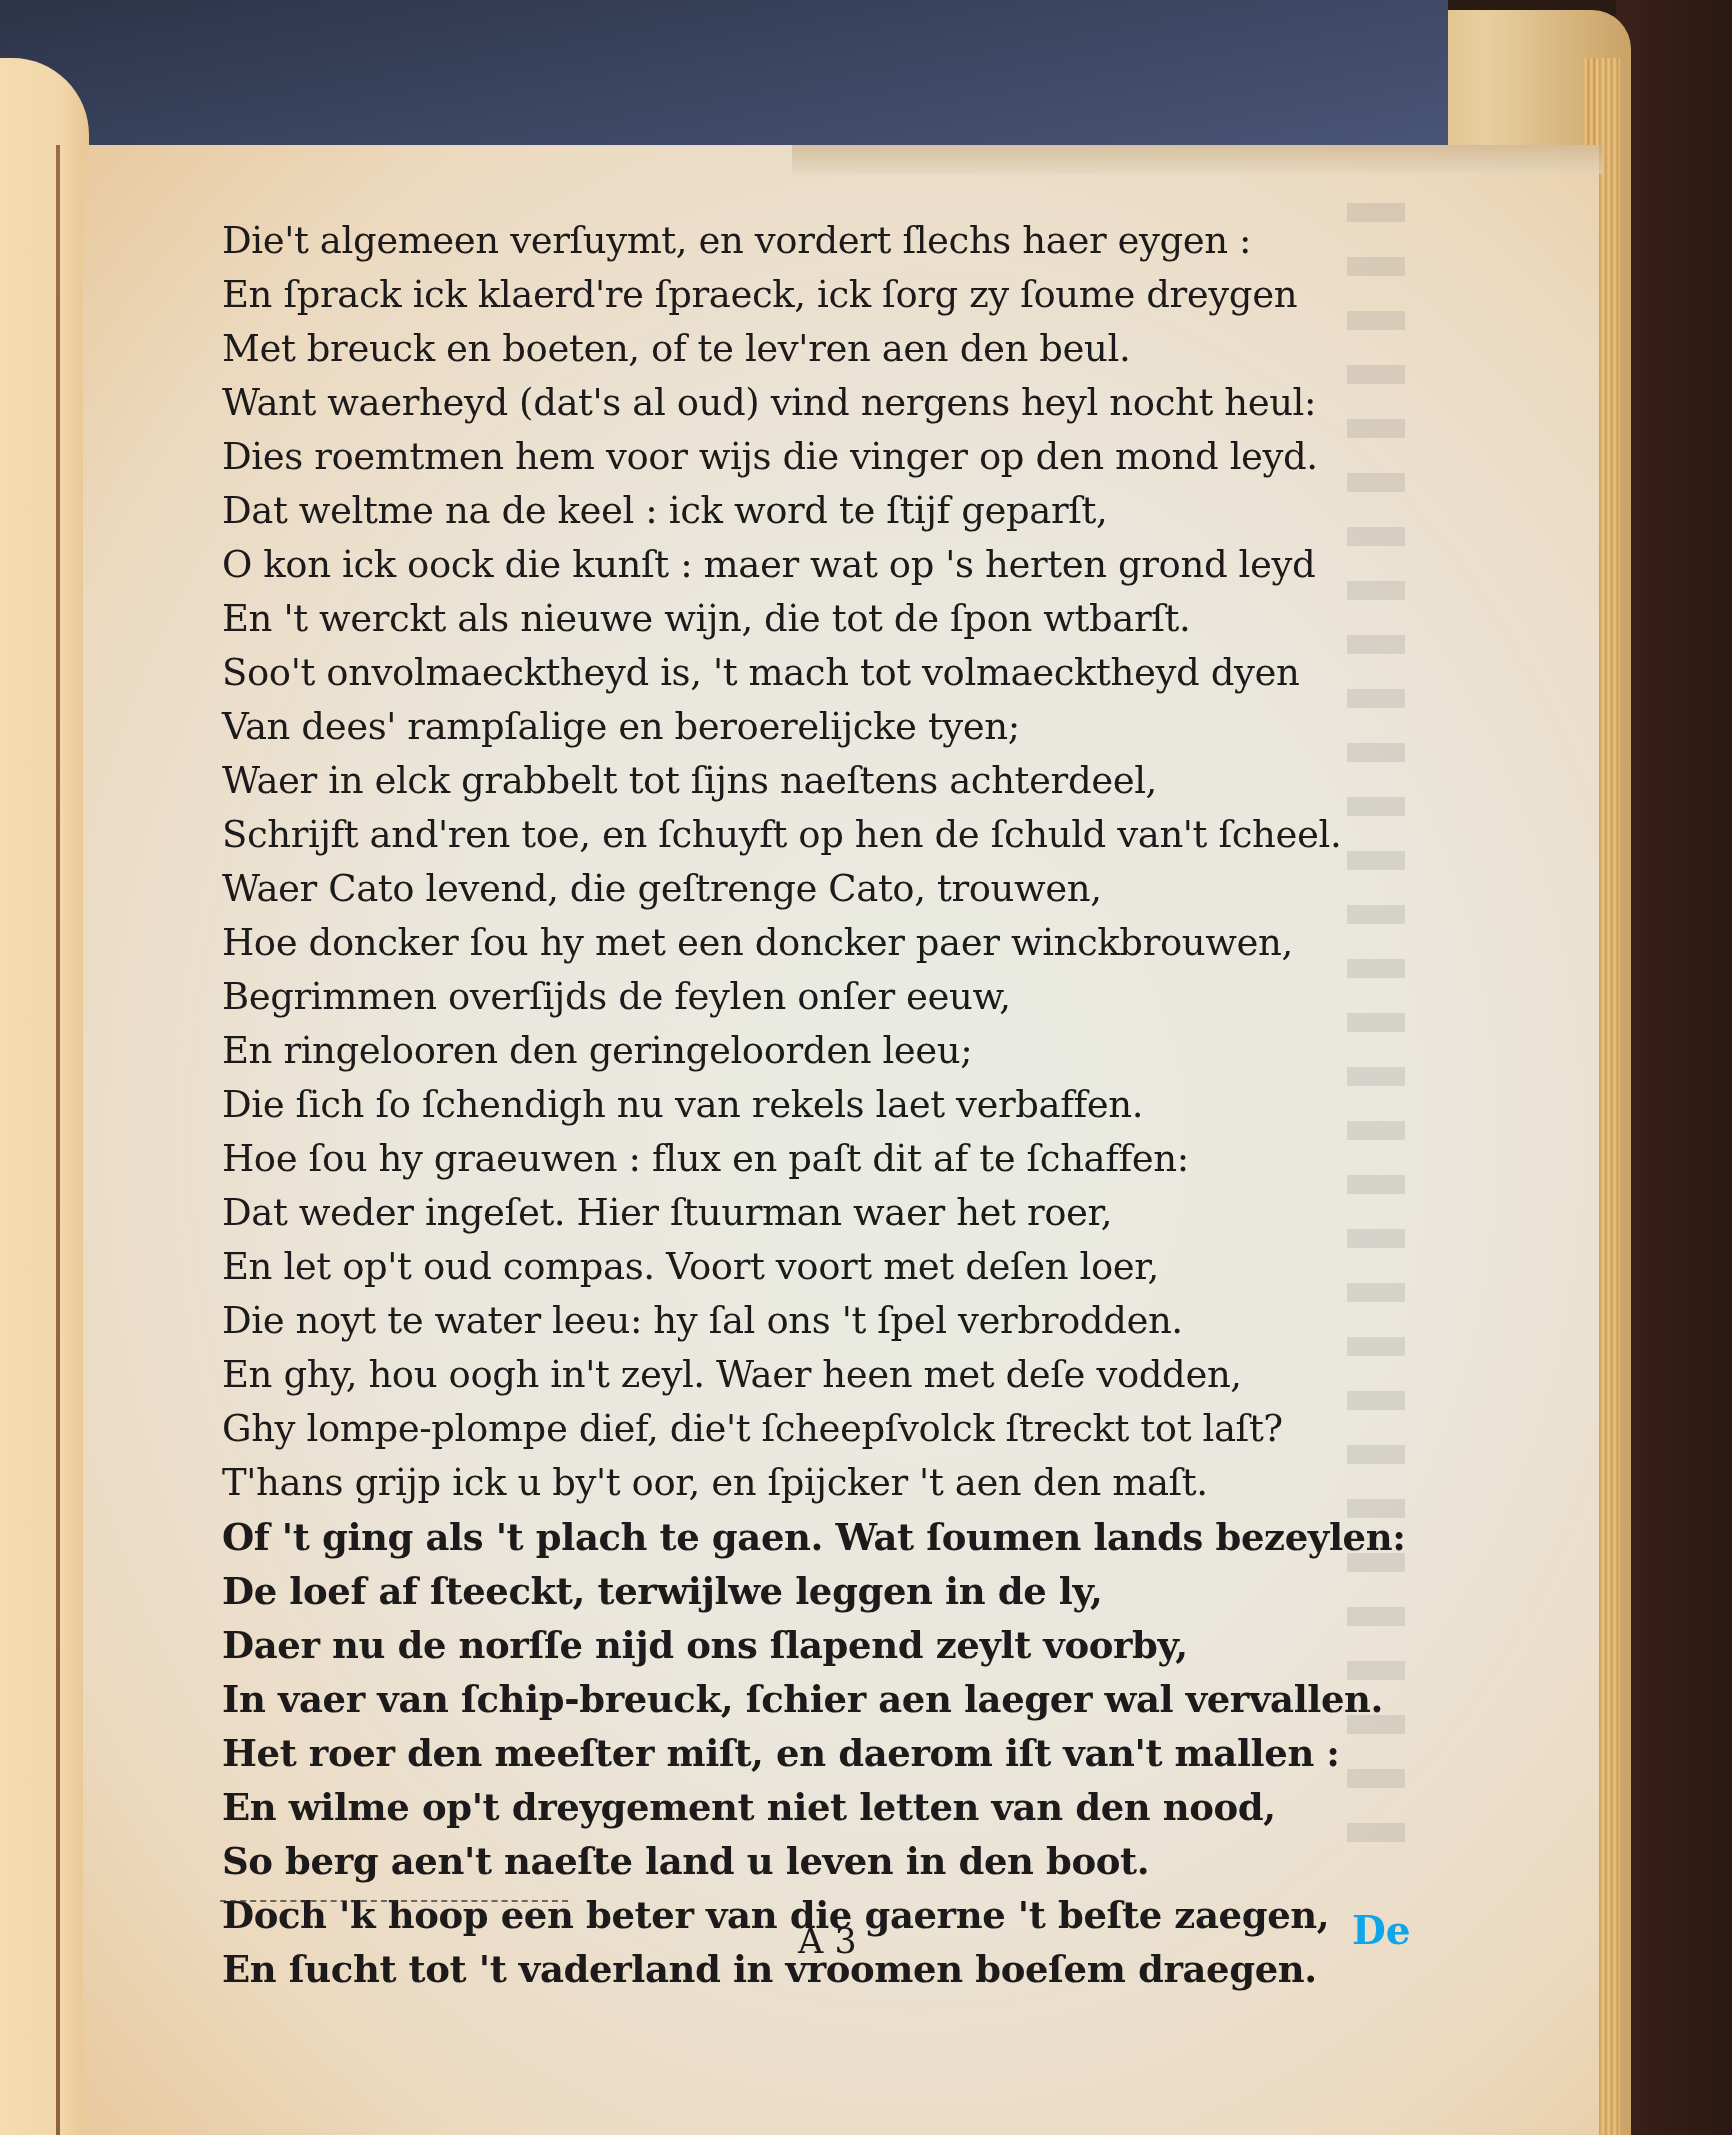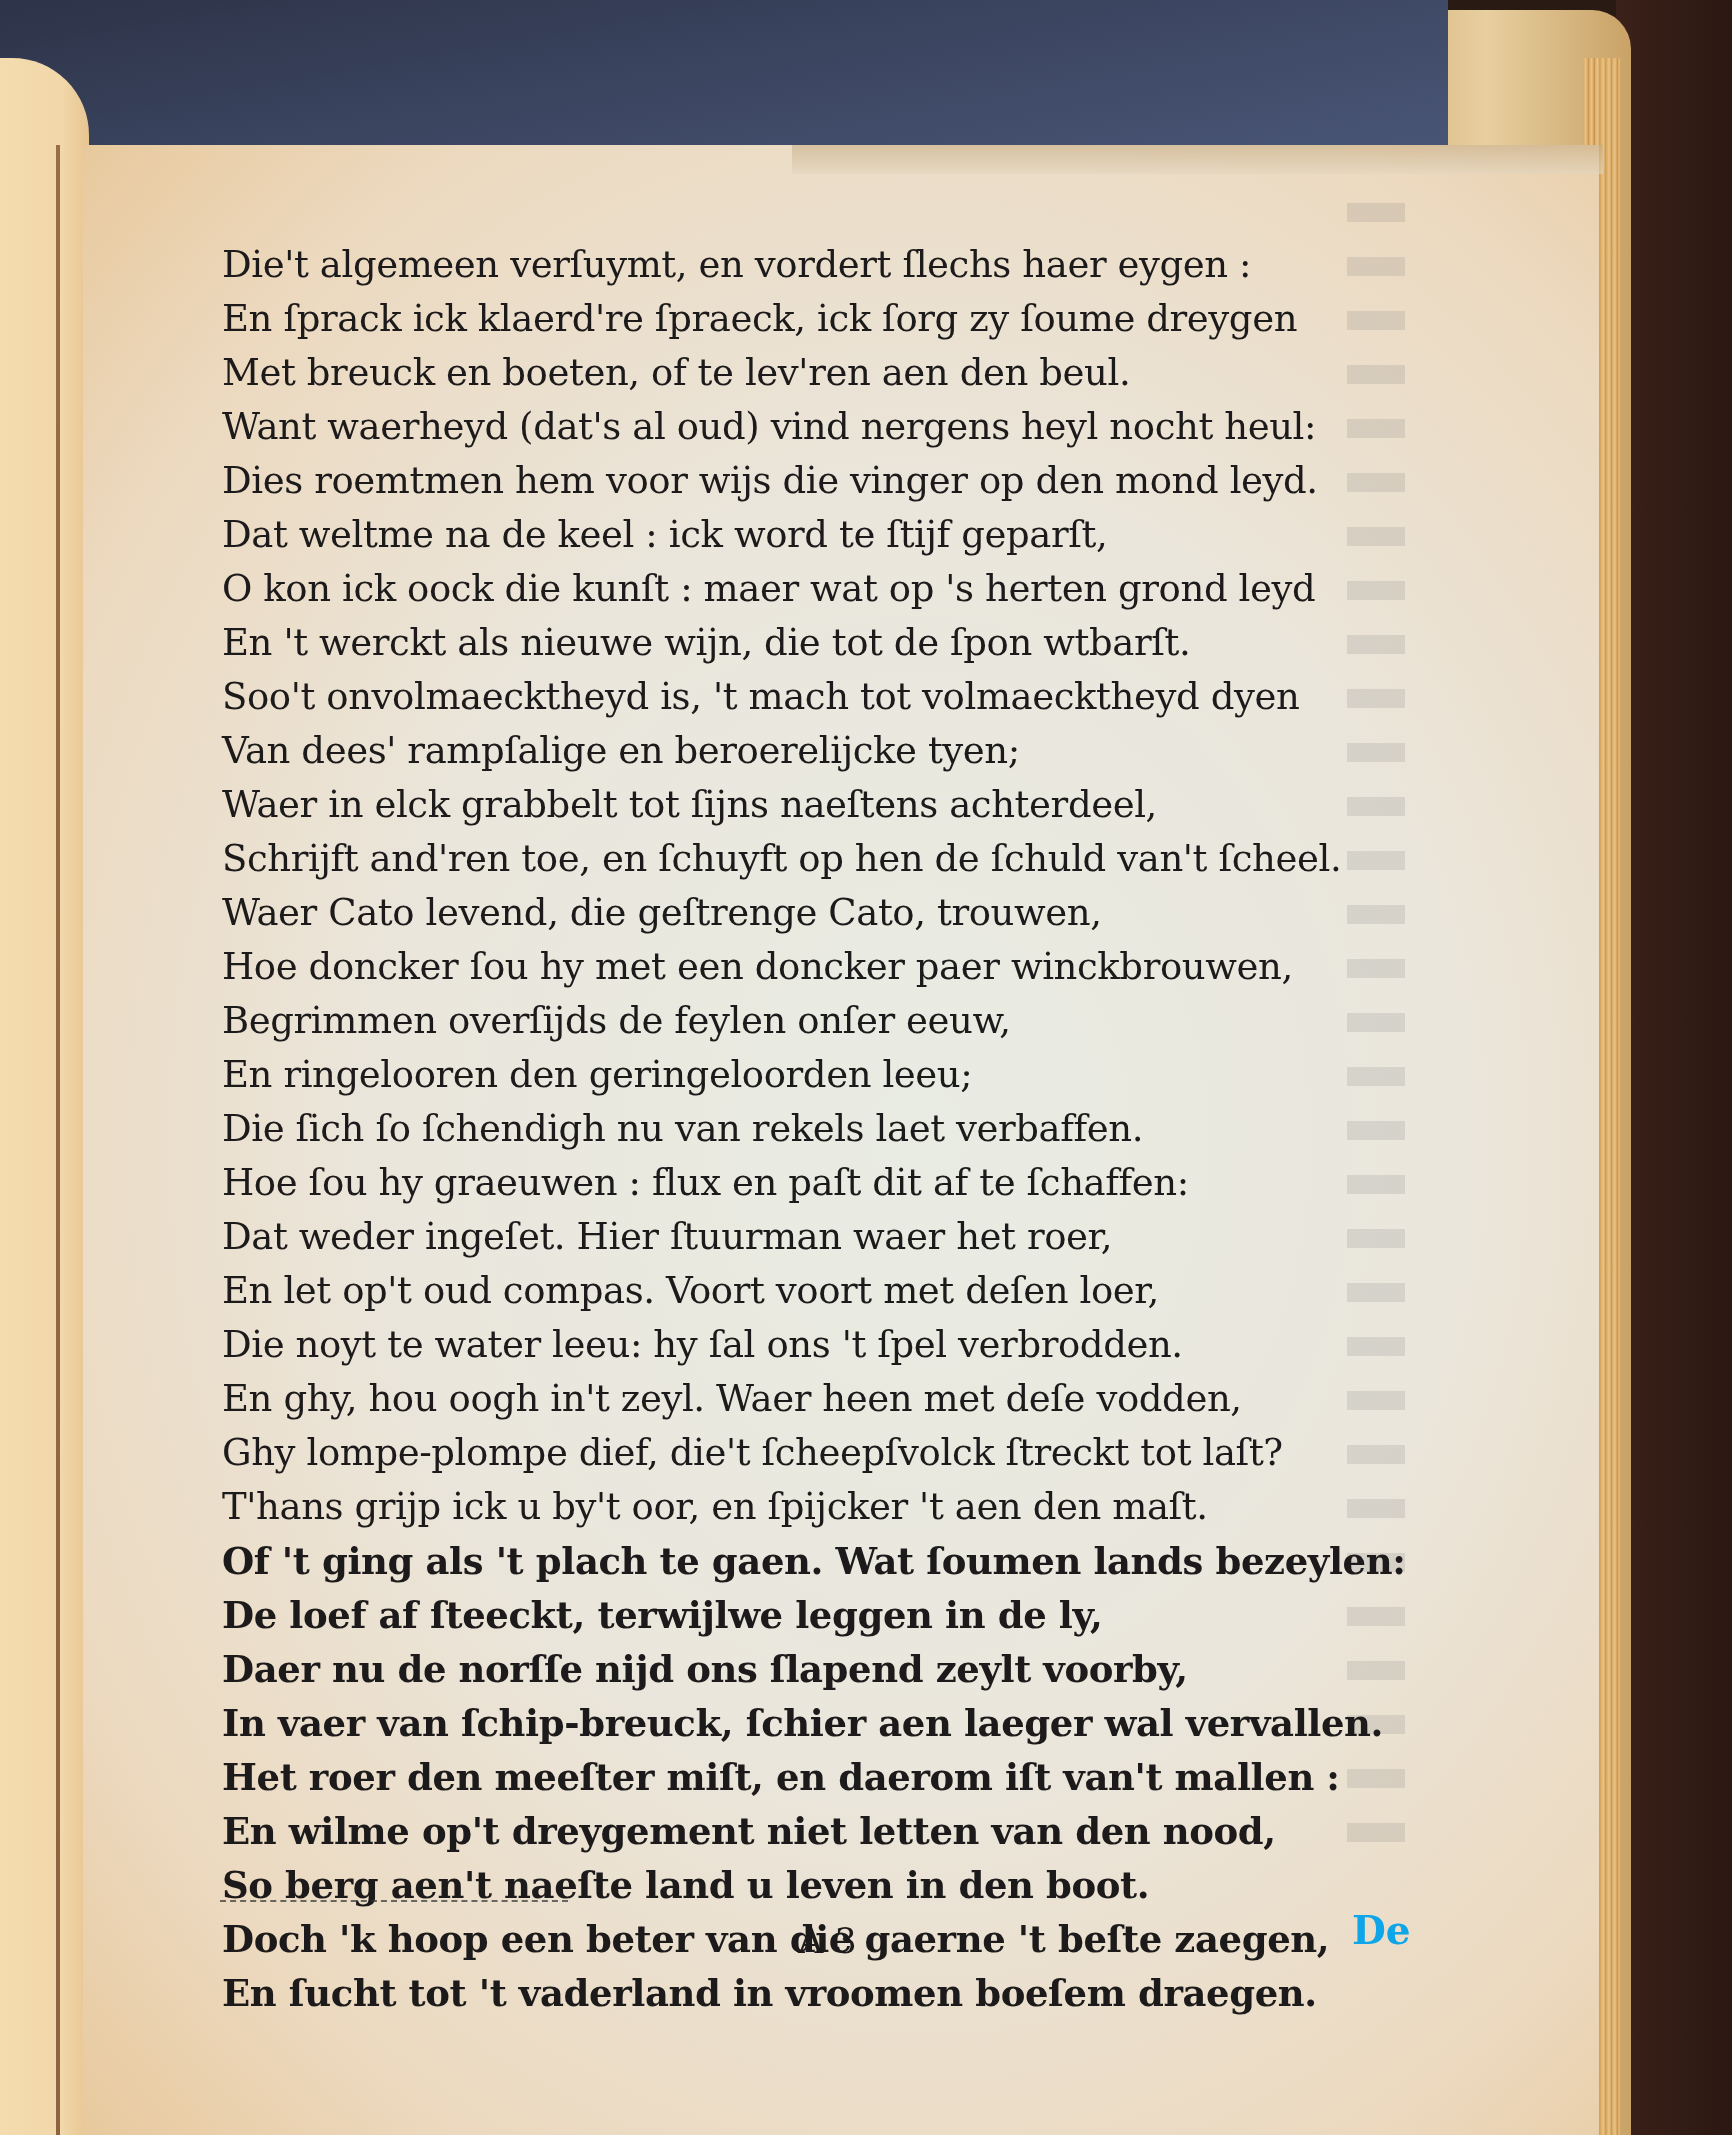--- a/index.html
+++ b/index.html
@@ -72,21 +72,20 @@
     left: 792px; top: 145px;
     width: 811px; height: 29px;
     background: linear-gradient(180deg, #c8ae86, #e3d6bf);
     opacity: 0.6;
   }
   
   .text-block {
     position: absolute;
     left: 222px; top: 214px;
     width: 1178px;
-    margin-top: 24px;
   }
   .verse-line {
     font-family: "DejaVu Serif", serif;
     font-size: 37px;
     line-height: 54px;
     color: #1c1a1a;
     white-space: nowrap;
     letter-spacing: -0.4px;
     transform-origin: left center;
   }

